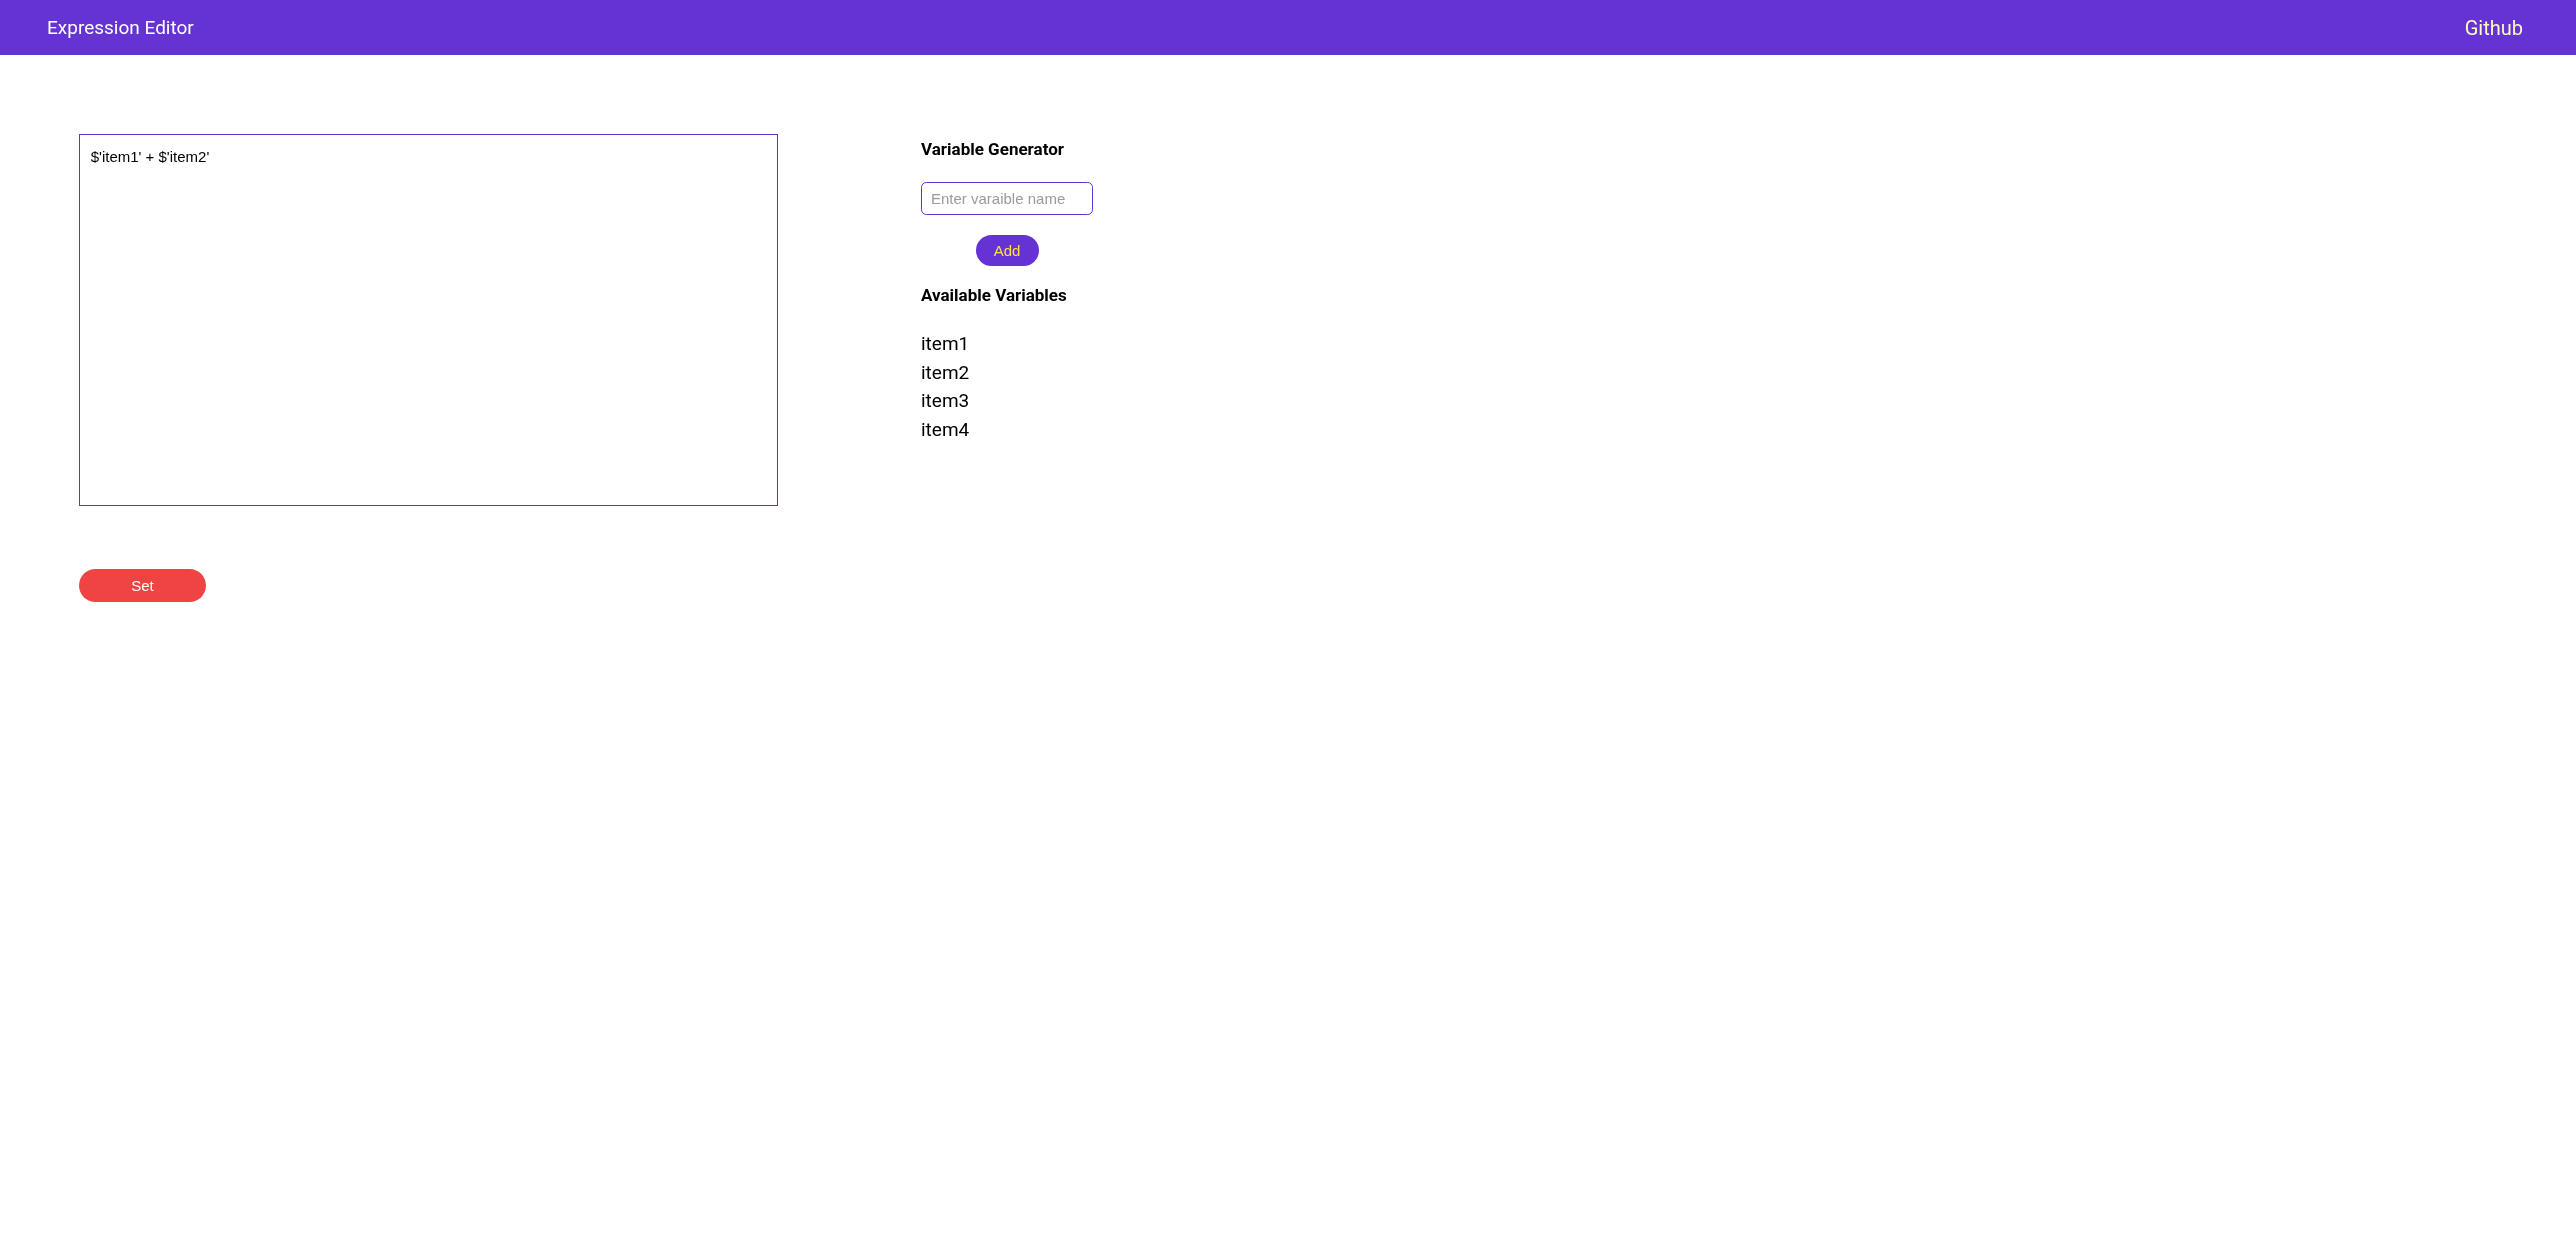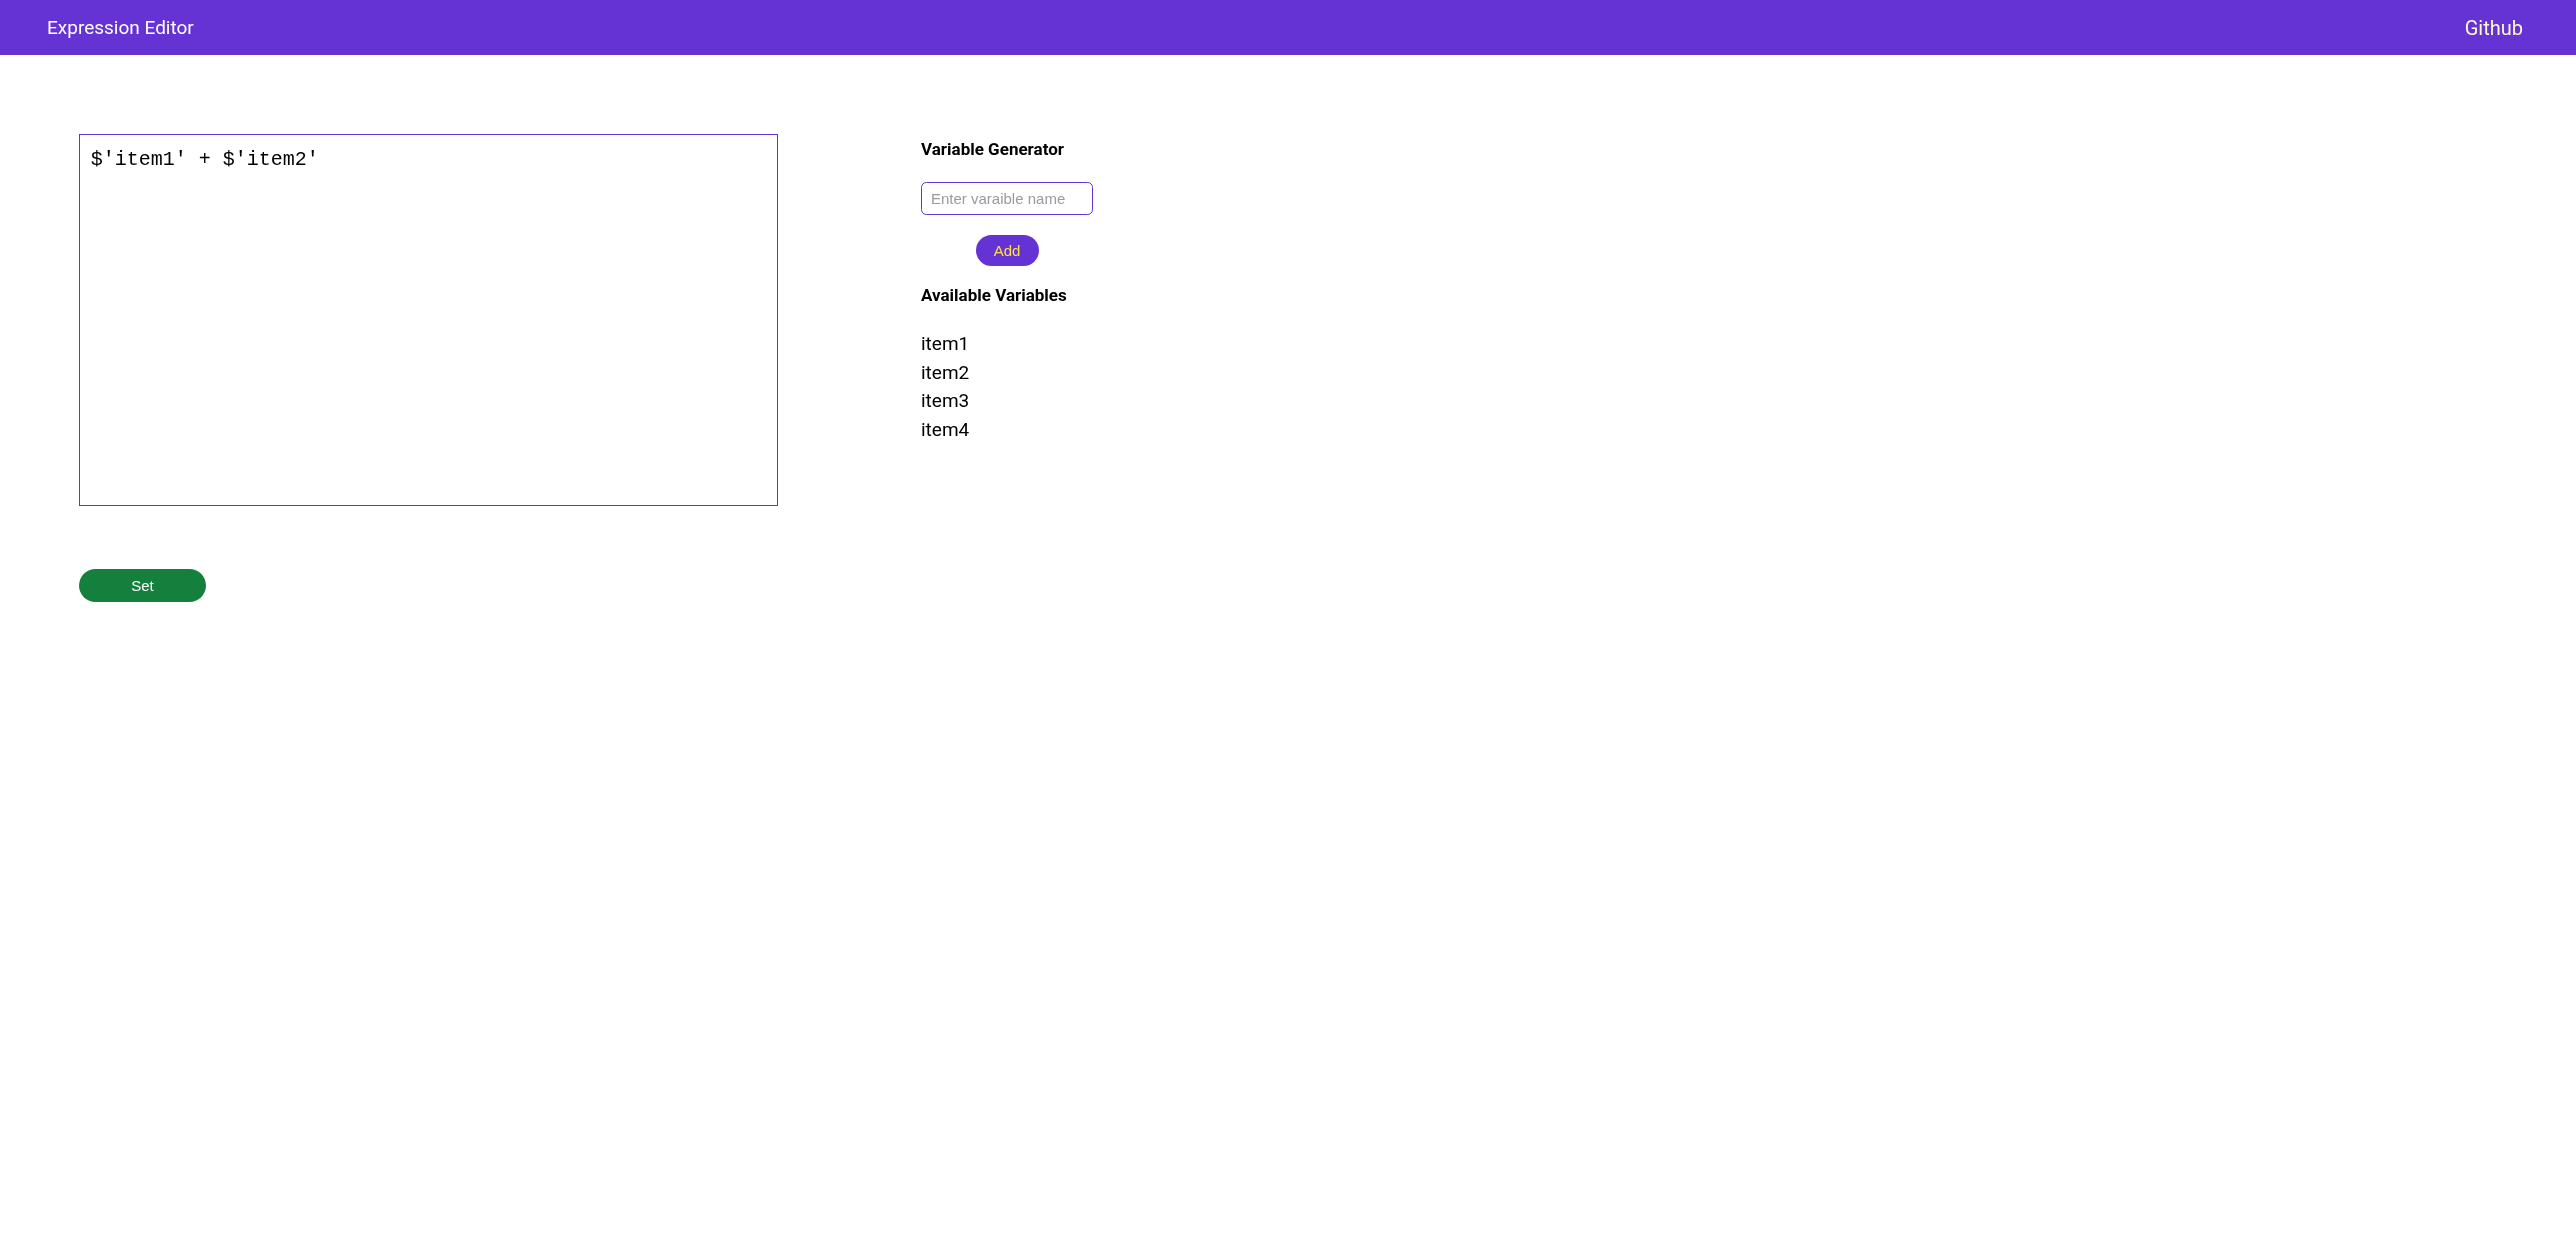--- a/index.html
+++ b/index.html
@@ -37,28 +37,28 @@
       gap: 143px;
     }
     .left-column {
       flex: 0 0 auto;
     }
     .editor-box {
       border: 0.9px solid #6532d3;
       width: 699px;
       height: 372px;
       padding: 10.7px 10.7px;
-      font-family: Liberation Mono, monospace;
-      font-size: 20px;
+      font-family: Liberation Sans, sans-serif;
+      font-size: 15px;
       color: #000000;
       line-height: 1.4;
     }
     .set-button {
       margin-top: 63px;
-      background: #15803d;
+      background: #ef4444;
       color: #ffffff;
       border: none;
       border-radius: 894px;
       width: 127px;
       height: 33px;
       font-size: 15px;
       cursor: pointer;
       display: flex;
       align-items: center;
       justify-content: center;

